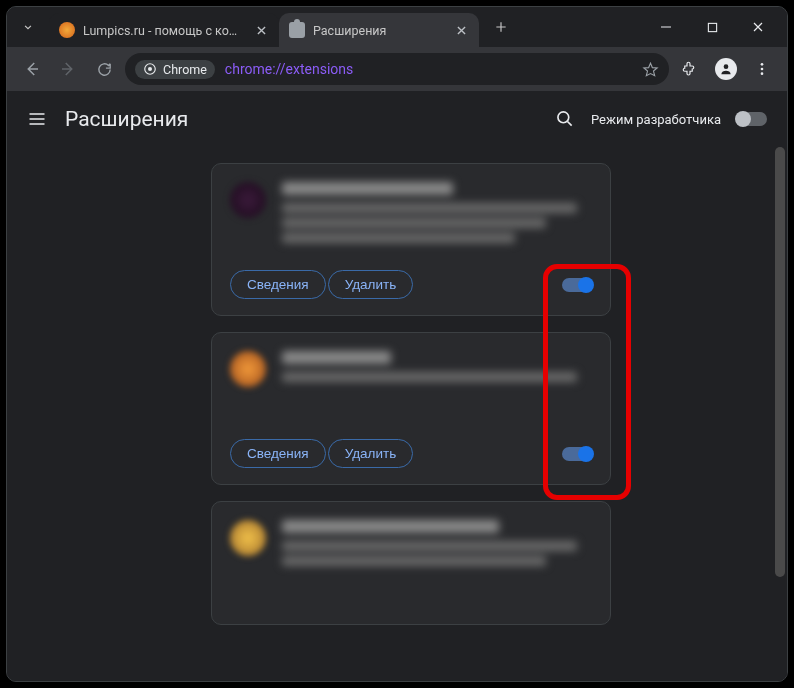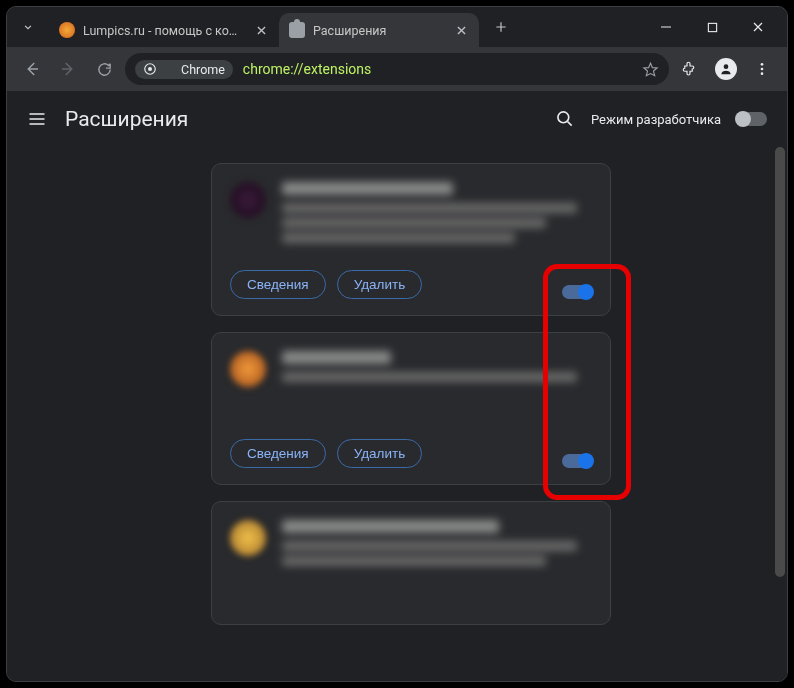--- a/index.html
+++ b/index.html
@@ -94,28 +94,28 @@
     height: 32px;
     background: #202124;
     border-radius: 16px;
     display: flex; align-items: center;
     padding: 0 10px;
     gap: 10px;
     color: #e8eaed;
     font-size: 14px;
   }
   .chrome-badge {
-    display: flex; align-items: center; gap: 24px;
+    display: flex; align-items: center; gap: 6px;
     background: #3c4043;
     padding: 2px 8px;
     border-radius: 12px;
     font-size: 12.5px;
     color: #e8eaed;
   }
-  .omni-url { color: #bef264; flex: 1; }
+  .omni-url { color: #8b5cf6; flex: 1; }
   .omni-right { display: flex; gap: 8px; color: #9aa0a6; }
   .tbicon {
     width: 30px; height: 30px;
     display: flex; align-items: center; justify-content: center;
     color: #e8eaed;
   }
   
   .page-bar {
     height: 56px;
     background: #202124;
@@ -184,21 +184,21 @@
     border: 1px solid #3c4043;
     border-radius: 10px;
     padding: 18px 18px 16px 18px;
     position: relative;
   }
   .card-top { display: flex; gap: 16px; margin-bottom: 18px; min-height: 70px; }
   .ext-icon { width: 36px; height: 36px; border-radius: 50%; flex: 0 0 auto; }
   .ext-text { flex: 1; filter: blur(4px); }
   .ext-name { height: 13px; background: #8a8a8a; border-radius: 3px; margin-bottom: 8px; }
   .ext-desc { height: 10px; background: #6a6a6a; border-radius: 3px; margin-bottom: 5px; }
-  .card-bottom { display: flex; align-items: flex-end; gap: 11px; }
+  .card-bottom { display: flex; align-items: center; gap: 2px; }
   .pill {
     border: 1px solid #3a6aa8;
     color: #8ab4f8;
     background: transparent;
     border-radius: 20px;
     padding: 6px 16px;
     font-size: 13.5px;
   }
   .toggle {
     margin-left: auto;

